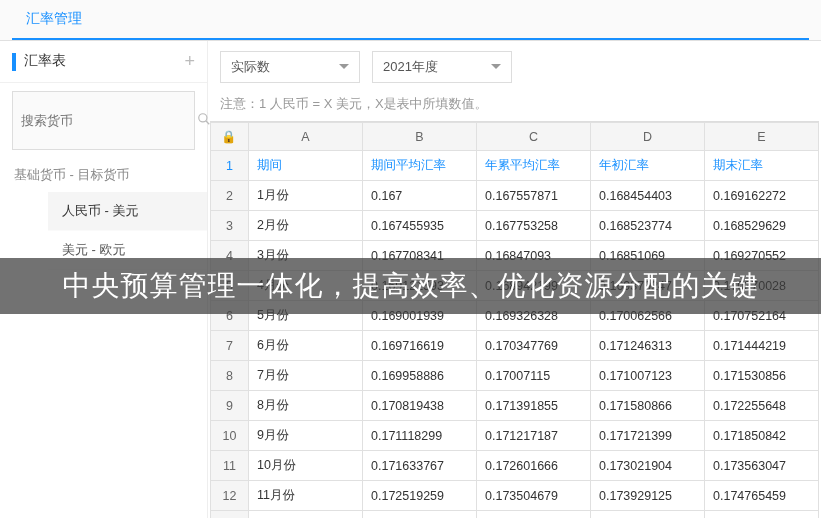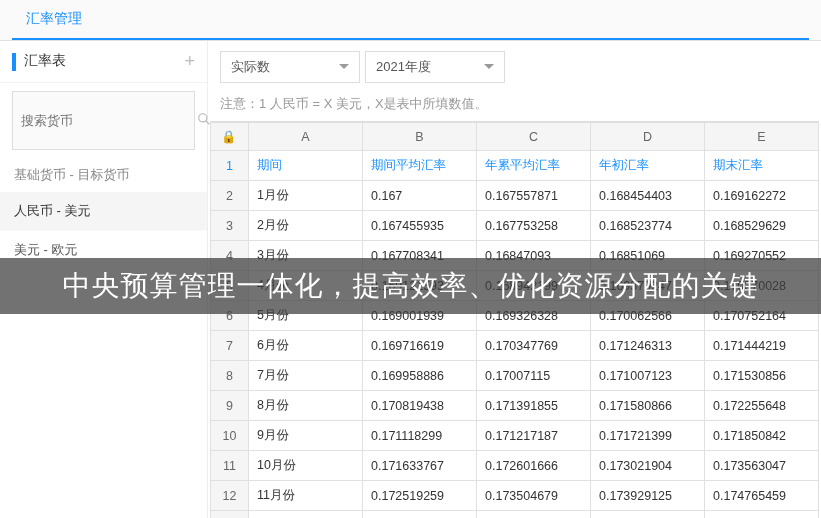--- a/index.html
+++ b/index.html
@@ -17,25 +17,25 @@
 .side-header .title { font-size: 14px; color: #333; }
 .plus { color: #bbb; font-size: 18px; cursor: pointer; }
 
 .search-wrap { padding: 8px 12px; }
 .search-box { display: flex; align-items: center; border: 1px solid #ddd; background: #fafafa; padding: 20px 8px; }
 .search-box input { border: none; background: transparent; outline: none; flex: 1; font-size: 13px; color: #999; }
 .search-box .icon { color: #bbb; }
 
 .group-label { padding: 8px 14px; color: #888; font-size: 13px; }
 .pair-list { }
-.pair { padding: 10px 14px; cursor: pointer; color: #555; border-bottom: 1px solid #fafafa; }
+.pair { padding: 10px 14px; cursor: pointer; color: #555; border-bottom: 1px solid #fafafa; margin-left: 48px; }
 .pair.active { background: #f5f5f5; color: #333; }
 
 .content { flex: 1; display: flex; flex-direction: column; overflow: hidden; }
-.toolbar { display: flex; gap: 5px; padding: 10px 12px; align-items: flex-end; }
+.toolbar { display: flex; gap: 12px; padding: 10px 12px; align-items: flex-end; }
 .select { border: 1px solid #ddd; padding: 6px 28px 6px 10px; min-width: 140px; background: #fff; position: relative; cursor: pointer; color: #555; }
 .select::after { content: ""; position: absolute; right: 10px; top: 50%; transform: translateY(-30%); border: 5px solid transparent; border-top-color: #999; }
 
 .hint { padding: 2px 12px 8px; color: #999; font-size: 13px; }
 
 .grid-wrap { flex: 1; overflow: auto; border-top: 1px solid #ddd; margin: 0 2px; }
 table { border-collapse: collapse; width: 100%; table-layout: fixed; }
 th, td { border: 1px solid #e0e0e0; padding: 6px 8px; text-align: left; white-space: nowrap; overflow: hidden; font-size: 12.5px; }
 thead .col-head { background: #f5f5f5; text-align: center; color: #666; font-weight: normal; }
 .rownum { background: #f5f5f5; text-align: center; color: #666; width: 38px; }

